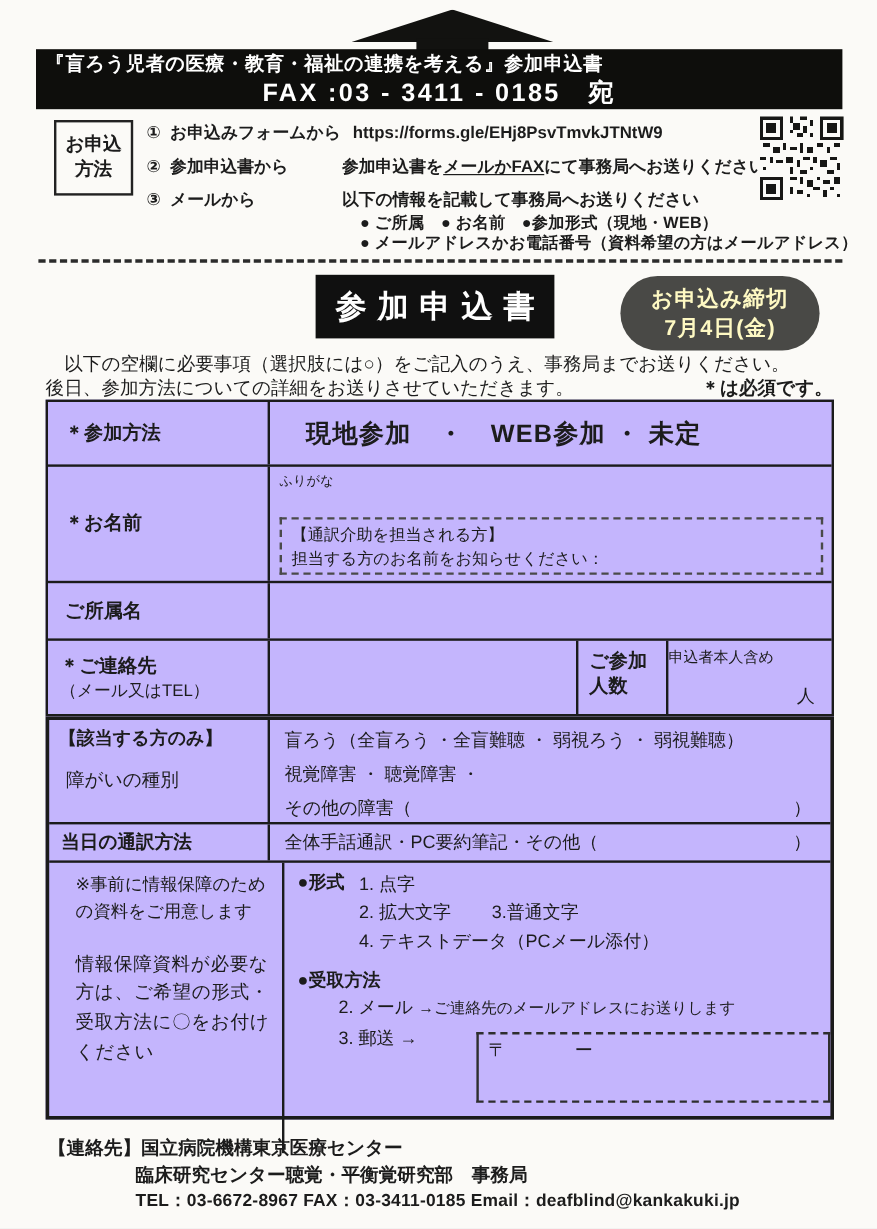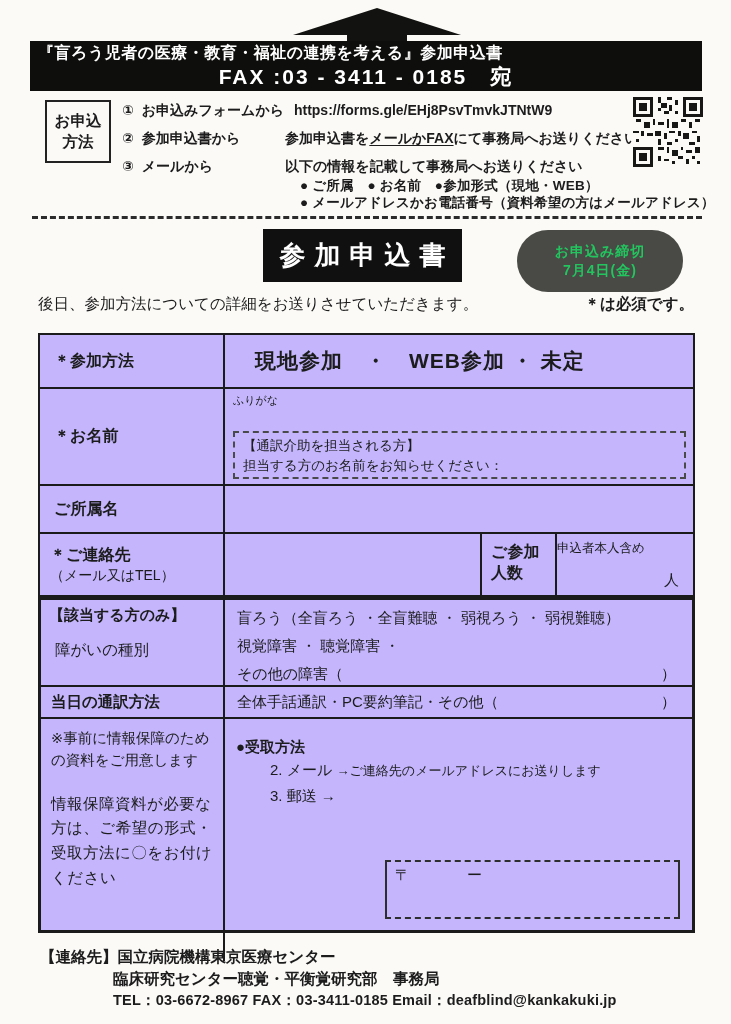--- a/index.html
+++ b/index.html
@@ -31,21 +31,21 @@
   .bullet-line{position:absolute;white-space:nowrap;font-size:13.5px;font-weight:bold;letter-spacing:.2px;}
   .qr{left:633px;top:97px;width:70px;height:70px;}
 
   .dashed-divider{left:32px;top:216px;width:670px;height:0;border-top:3px dashed #2b2b2b;}
 
   
   .title-box{left:263px;top:229px;width:199px;height:53px;background:#101010;color:#fff;
     display:flex;align-items:center;justify-content:center;
     font-size:26px;font-weight:bold;letter-spacing:9px;padding-left:9px;}
   .pill{left:517px;top:230px;width:166px;height:62px;background:#494946;border-radius:32px;
-    color:#22c55e;font-weight:bold;font-size:14px;letter-spacing:1px;
+    color:#fef9c3;font-weight:bold;font-size:18px;letter-spacing:1px;
     display:flex;flex-direction:column;align-items:center;justify-content:center;line-height:1.35;}
 
   
   .instr{left:38px;top:294px;width:660px;font-size:15.5px;line-height:1.3;}
   .instr-l1{text-indent:1em;white-space:nowrap;}
   .instr-l2{position:relative;white-space:nowrap;}
   .req-note{position:absolute;right:4px;top:0;font-weight:bold;}
 
   
   .tbl{border:2px solid #1b1b1b;background:#c4b5fd;}
@@ -83,21 +83,21 @@
   .r5 .c-label{font-weight:normal;padding:6px 4px 0 8px;}
   .only-note{font-weight:bold;font-size:15px;white-space:nowrap;}
   .dis-label{font-size:15.5px;margin-top:15px;padding-left:6px;}
   .r5 .c-opts2{flex:1;padding:4px 16px 0 12px;font-size:15px;line-height:1.85;}
   .paren-line{display:flex;justify-content:space-between;}
   .r6{height:32px;}
   .r6 .c-label{font-weight:normal;}
   .r6 .c-label span{font-weight:bold;font-size:15.5px;}
   .r6 .c-opts3{flex:1;display:flex;align-items:center;justify-content:space-between;
     padding:0 16px 0 12px;font-size:15px;}
-  .r7{height:242px;}
+  .r7{height:242px;padding-left:12px;}
   .r7 .c-label{font-weight:normal;padding:9px 8px 0 10px;}
   .mat-note1{font-size:14.5px;line-height:1.5;}
   .mat-note2{font-size:15.5px;line-height:1.6;margin-top:20px;letter-spacing:.5px;}
   .r7 .c-mat{flex:1;position:relative;padding:7px 0 0 11px;font-size:15px;}
   .fmt-row{display:flex;}
   .fmt-label{font-weight:bold;white-space:nowrap;}
   .fmt-items{margin-left:12px;line-height:1.55;}
   .fmt-l2 .gap{display:inline-block;width:34px;}
   .recv-label{font-weight:bold;margin-top:12px;}
   .recv-items{margin-left:34px;line-height:1.75;}
@@ -215,20 +215,21 @@
 
   <div class="abs title-box">
     <span>参加申込書</span>
   </div>
   <div class="abs pill">
     <span>お申込み締切</span>
     <span>7月4日(金)</span>
   </div>
 
   <div class="abs instr">
+    <div class="instr-l1">以下の空欄に必要事項（選択肢には○）をご記入のうえ、事務局までお送りください。</div>
     <div class="instr-l2">
       <span>後日、参加方法についての詳細をお送りさせていただきます。</span>
       <span class="req-note">＊は必須です。</span>
     </div>
   </div>
 
   <div class="abs tbl tbl1">
 
     <div class="row r1">
       <div class="c c-label vc pl">＊参加方法</div>
@@ -297,20 +298,30 @@
         <span>）</span>
       </div>
     </div>
 
     <div class="row r7">
       <div class="c c-label">
         <div class="mat-note1">※事前に情報保障のための資料をご用意します</div>
         <div class="mat-note2">情報保障資料が必要な方は、ご希望の形式・受取方法に〇をお付けください</div>
       </div>
       <div class="c c-mat">
+        <div class="fmt-row">
+          <span class="fmt-label">●形式</span>
+          <div class="fmt-items">
+            <div>1.  点字</div>
+            <div class="fmt-l2">
+              <span>2.  拡大文字</span><span class="gap"></span><span>3.普通文字</span>
+            </div>
+            <div>4.  テキストデータ（PCメール添付）</div>
+          </div>
+        </div>
         <div class="recv-label">●受取方法</div>
         <div class="recv-items">
           <div>
             <span>2.  メール</span>
             <span class="recv-note">→ご連絡先のメールアドレスにお送りします</span>
           </div>
           <div>3.  郵送 →</div>
         </div>
         <div class="postal-box">
           <span class="postal-mark">〒</span>

